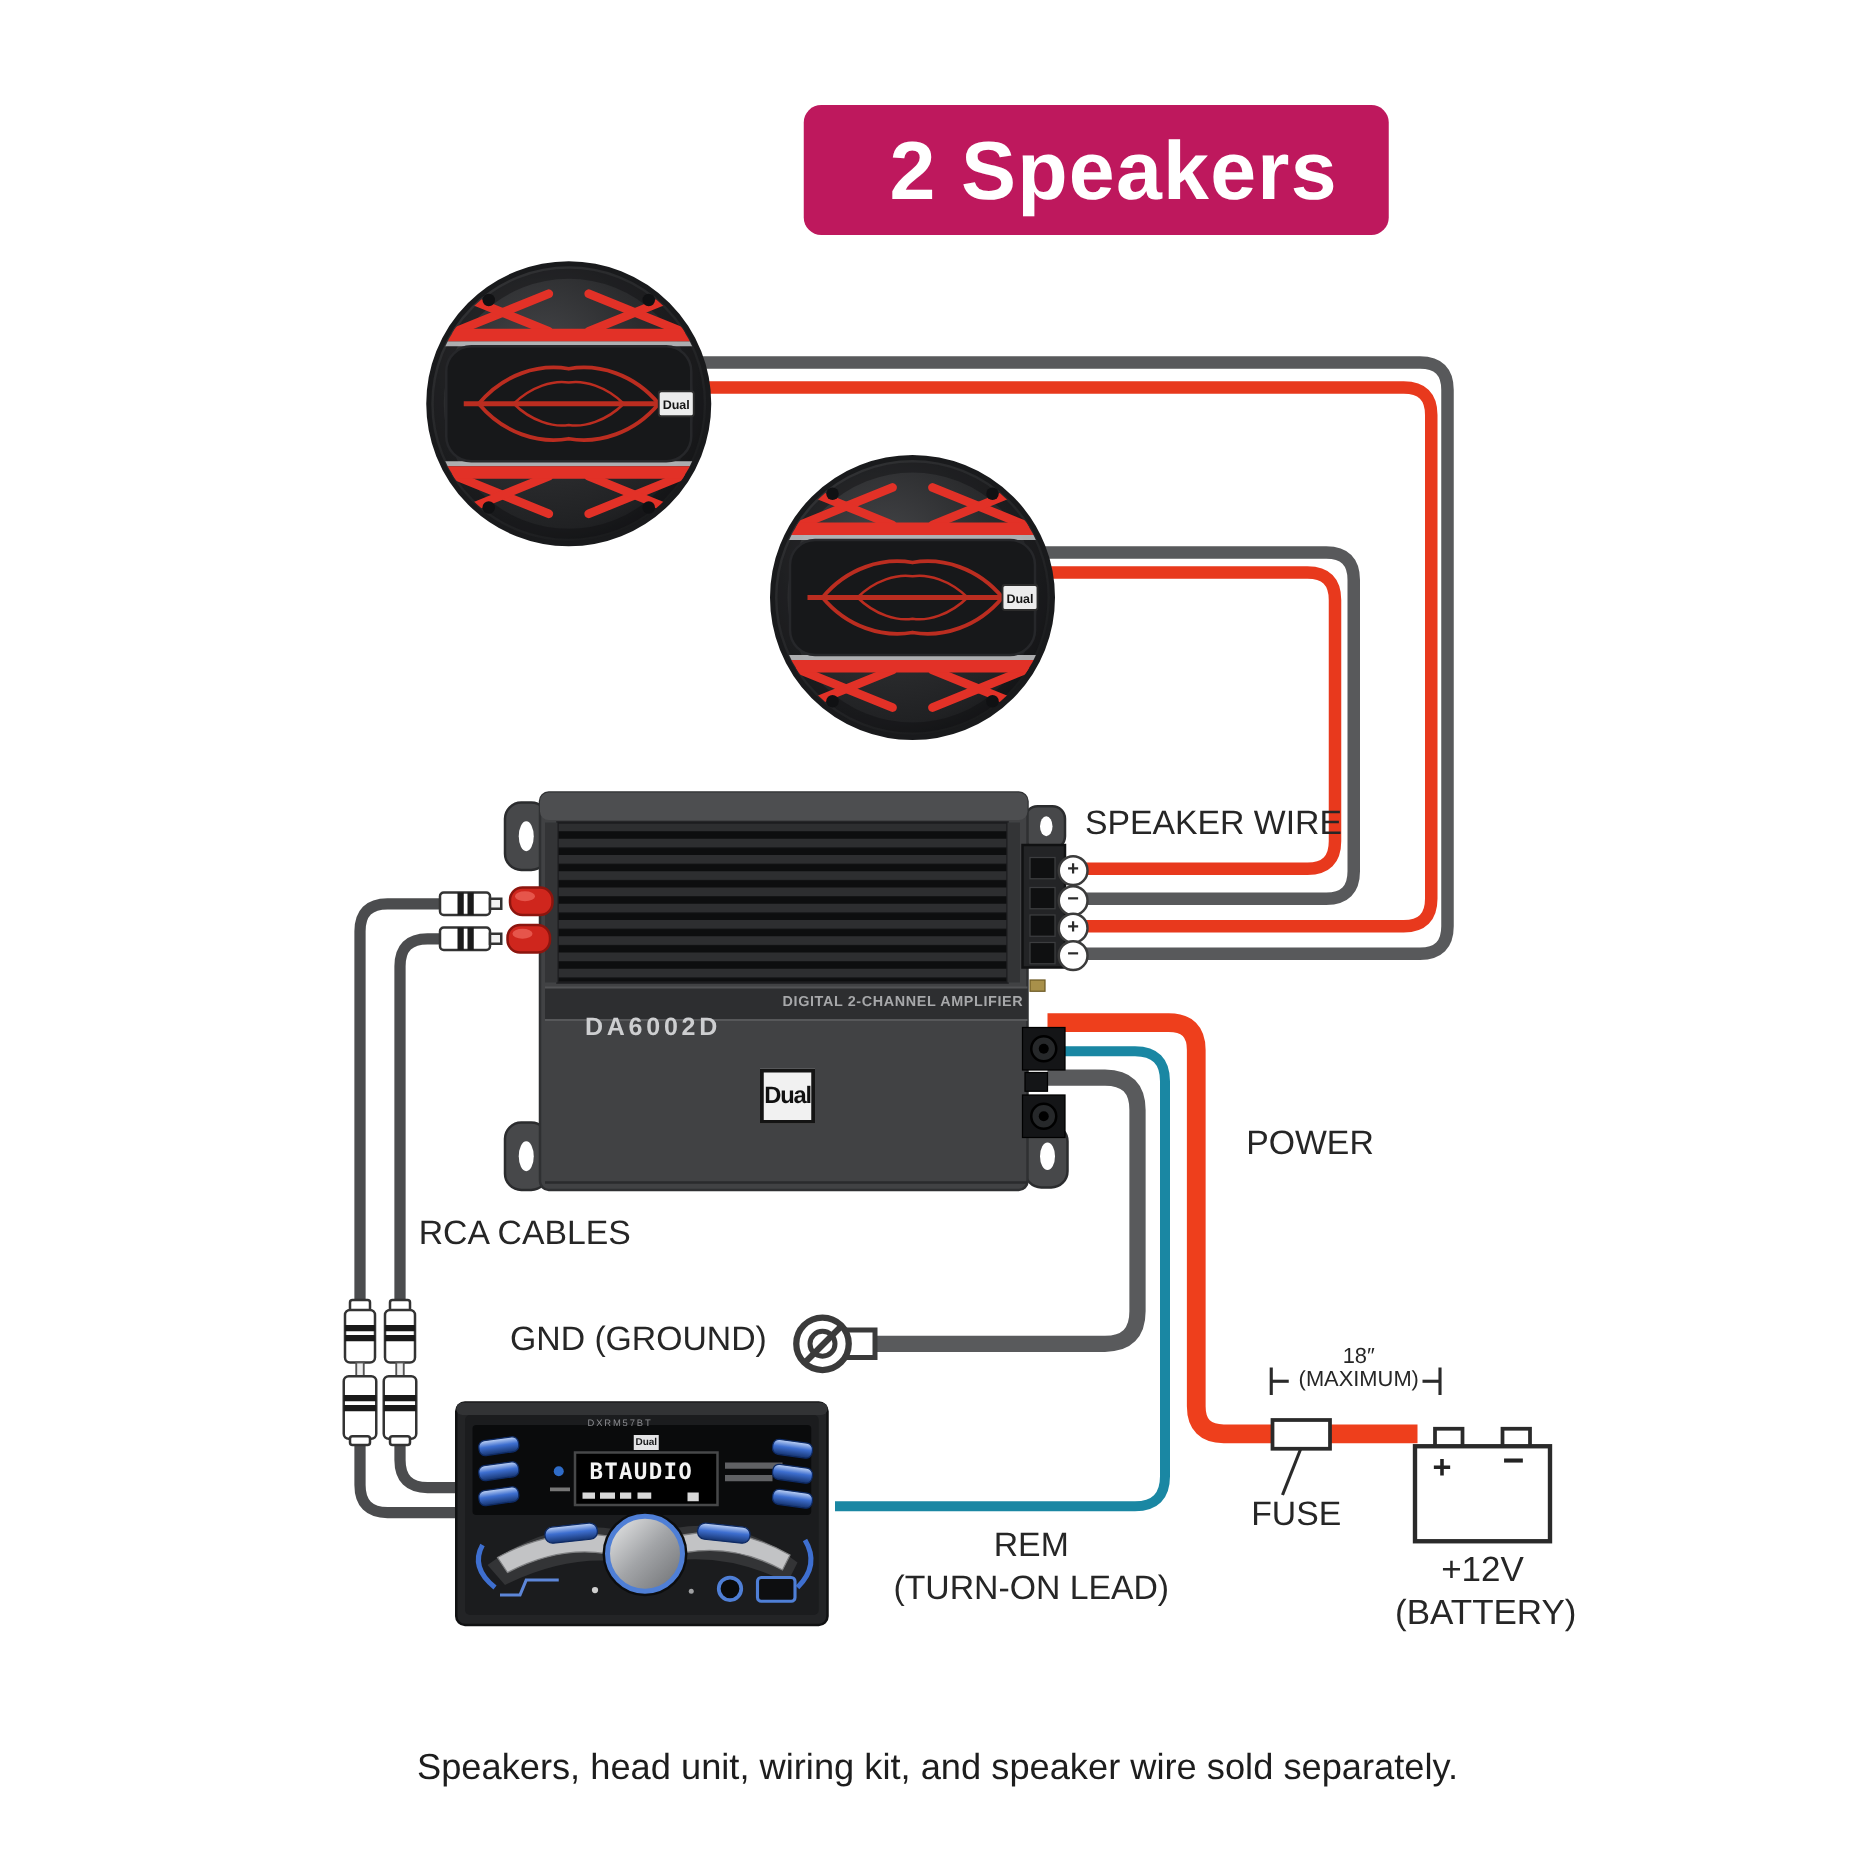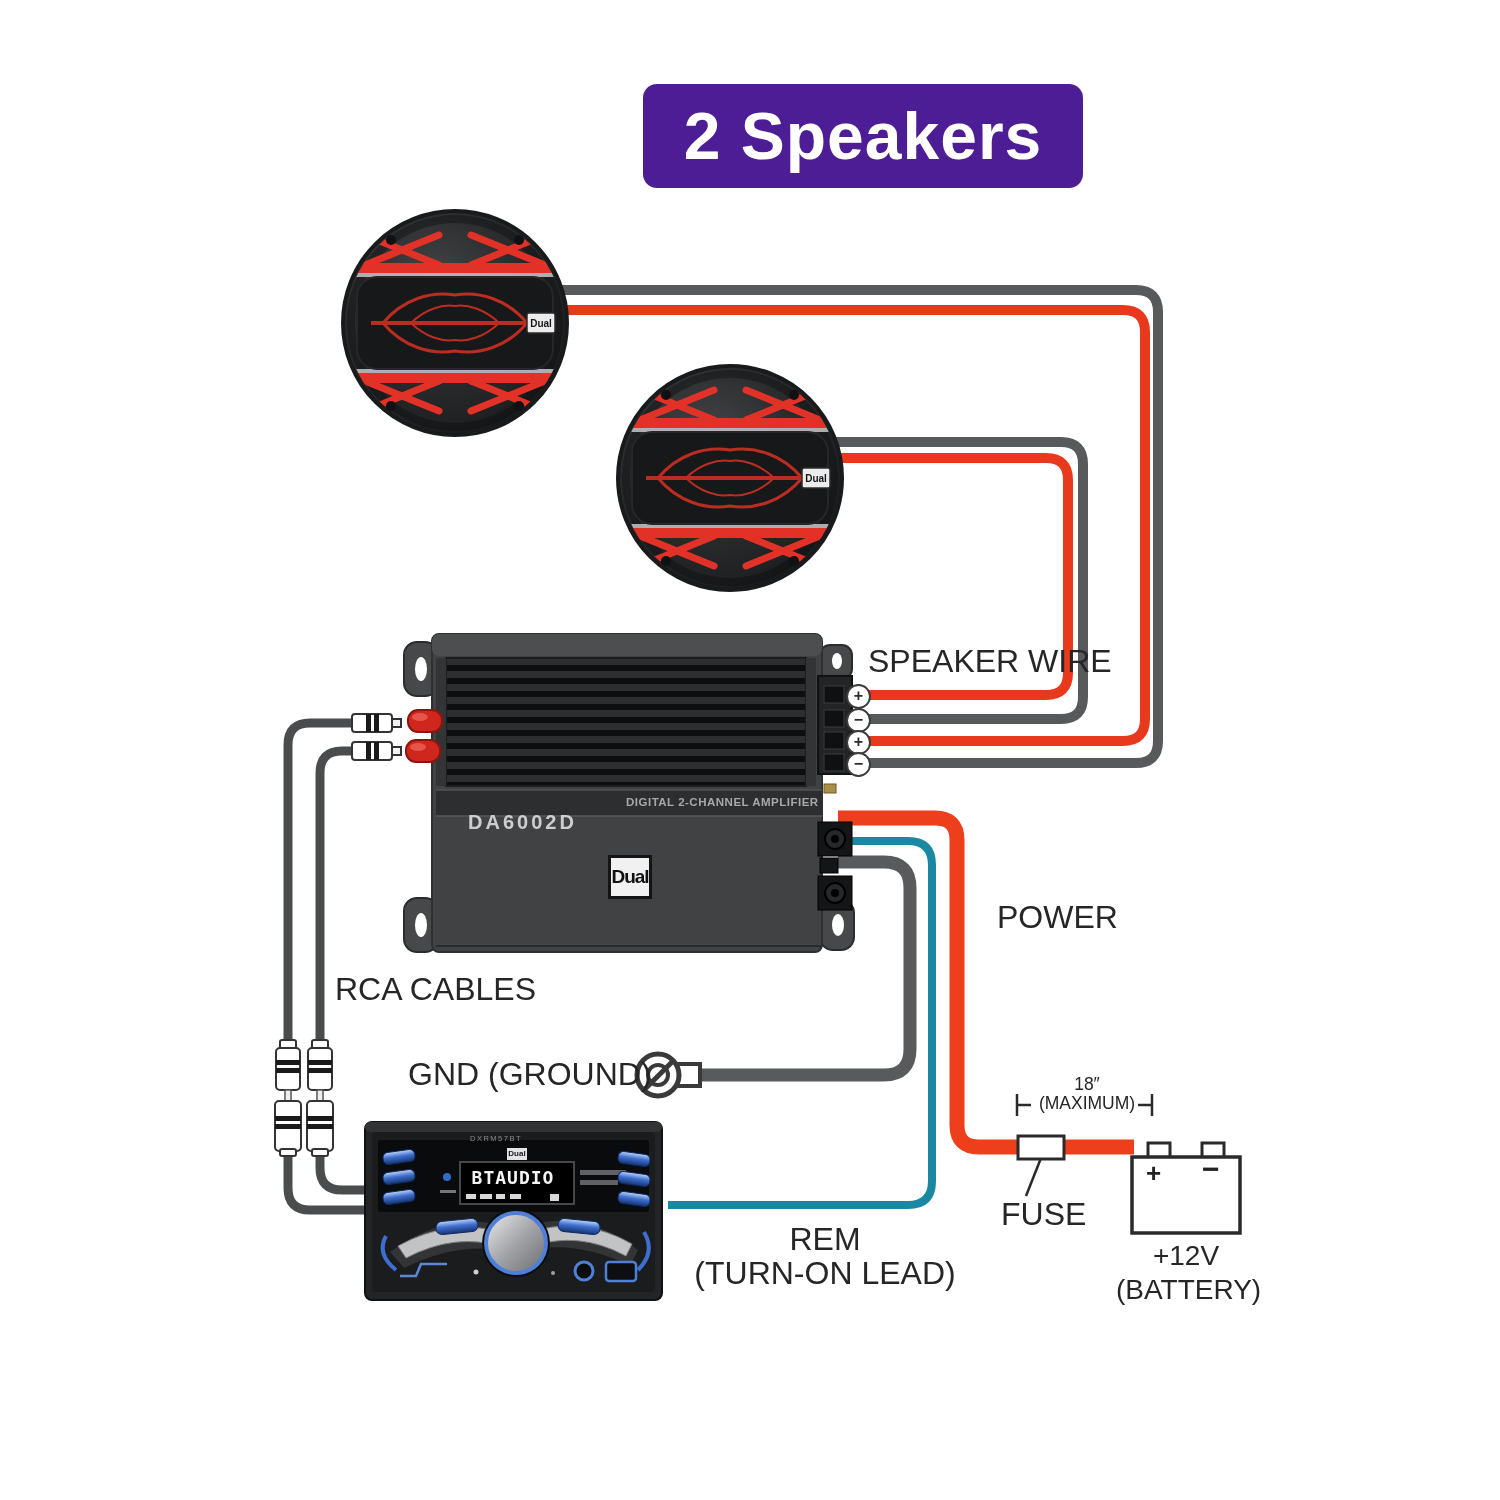--- a/index.html
+++ b/index.html
@@ -1,22 +1,22 @@
 <!DOCTYPE html>
 <html><head>
 <meta charset="utf-8">
 <style>
   html,body{margin:0;padding:0;background:#ffffff;}
   #canvas{position:relative;width:1500px;height:1500px;background:#ffffff;overflow:hidden;
           font-family:"Liberation Sans",sans-serif;}
   #art{position:absolute;left:0;top:0;}
-  .label{position:absolute;color:#262626;font-size:32px;white-space:nowrap;}
+  .label{position:absolute;color:#262626;font-size:27px;white-space:nowrap;}
   .label.center{text-align:center;}
   #title-badge{position:absolute;left:643px;top:84px;width:440px;height:104px;
-               background:#4c1d95;border-radius:14px;display:flex;align-items:center;justify-content:center;}
+               background:#be185d;border-radius:14px;display:flex;align-items:center;justify-content:center;padding-left:28px;}
   #title-badge span{color:#ffffff;font-size:66px;font-weight:bold;letter-spacing:1px;}
   .term{position:absolute;left:846px;width:21px;height:21px;border-radius:50%;
         background:#ffffff;border:2.5px solid #3b3b3b;color:#2b2b2b;
         font-size:16px;font-weight:bold;line-height:20px;text-align:center;}
   #amp-model{position:absolute;left:468px;top:790px;color:#cdced0;font-size:20px;font-weight:bold;letter-spacing:3px;margin-top:21px;}
   #amp-type{position:absolute;left:602px;top:796px;color:#a7a8aa;font-size:11.5px;font-weight:bold;letter-spacing:0.5px;padding-left:24px;}
   #amp-dual{position:absolute;left:608px;top:855px;width:38px;height:38px;background:#f1f1f1;
             border:3px solid #141414;display:flex;align-items:center;justify-content:center;
             color:#111;font-size:19px;font-weight:bold;letter-spacing:-1px;}
   #hu-model{position:absolute;left:470px;top:1134px;color:#8b8c90;font-size:7.5px;letter-spacing:1.5px;}
@@ -326,20 +326,21 @@
 <div class="label" style="left:997px;top:899px;">POWER</div>
 <div class="label" style="left:335px;top:971px;">RCA CABLES</div>
 <div class="label" style="left:408px;top:1056px;">GND (GROUND)</div>
 <div class="label center" style="left:725px;top:1221px;width:200px;">REM</div>
 <div class="label center" style="left:675px;top:1255px;width:300px;">(TURN-ON LEAD)</div>
 <div class="label" style="left:1001px;top:1196px;">FUSE</div>
 <div class="label center small-label" style="left:1047px;top:1074px;width:80px;">18″</div>
 <div class="label center small-label" style="left:1022px;top:1093px;width:130px;">(MAXIMUM)</div>
 <div class="label center" style="left:1126px;top:1240px;width:120px;font-size:28px;">+12V</div>
 <div class="label center" style="left:1116px;top:1274px;width:140px;font-size:28px;">(BATTERY)</div>
+<div id="caption">Speakers, head unit, wiring kit, and speaker wire sold separately.</div>
 
 <div id="amp-model">DA6002D</div>
 <div id="amp-type">DIGITAL 2-CHANNEL AMPLIFIER</div>
 <div id="amp-dual">Dual</div>
 
 <div id="hu-model">DXRM57BT</div>
 <div id="hu-brand">Dual</div>
 <div id="hu-display">BTAUDIO</div>
 
 <div class="term" style="top:684px;">+</div>

